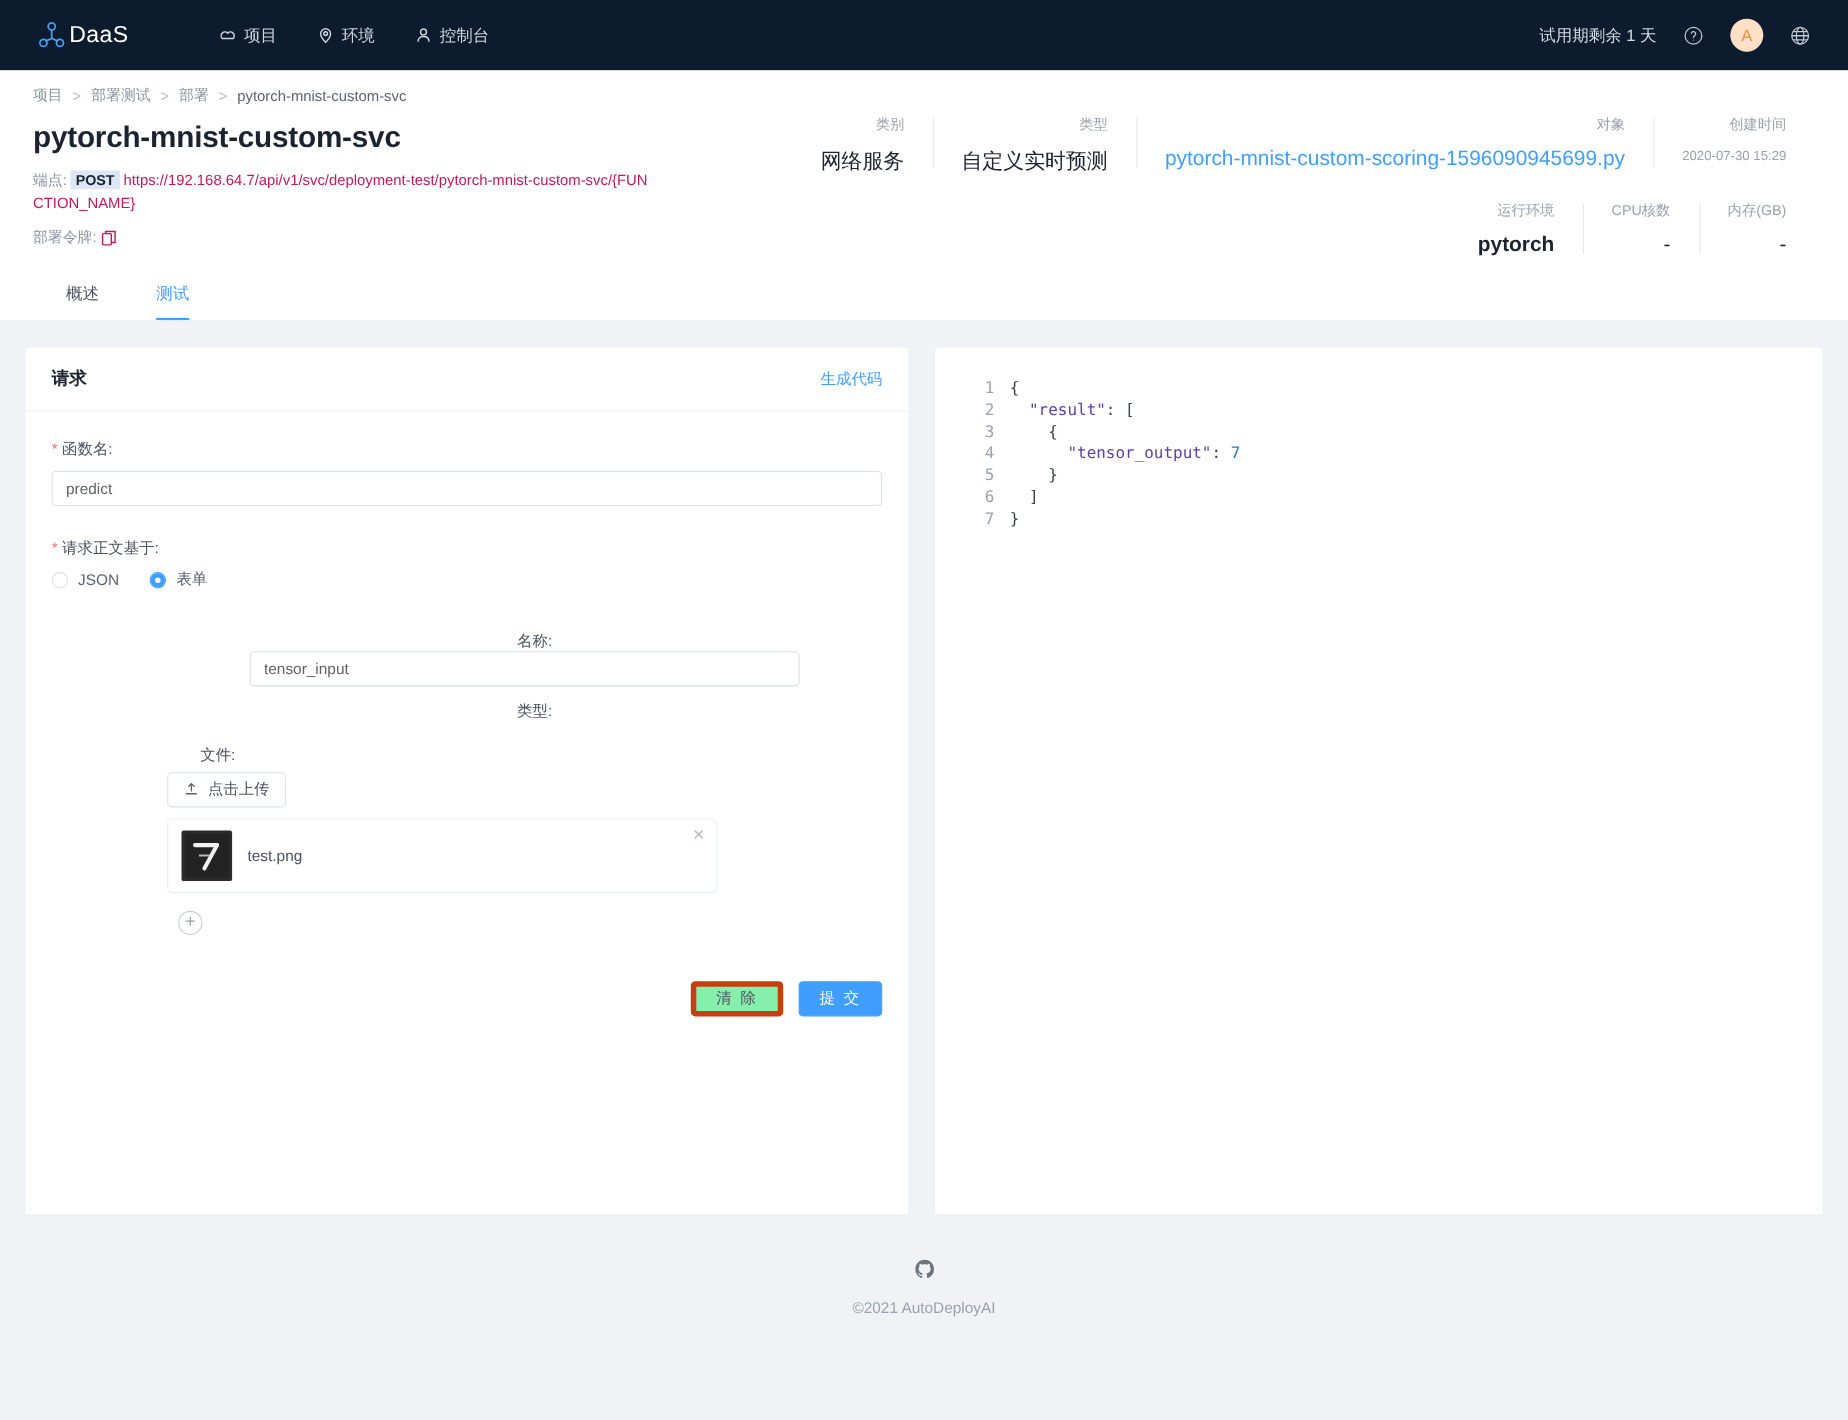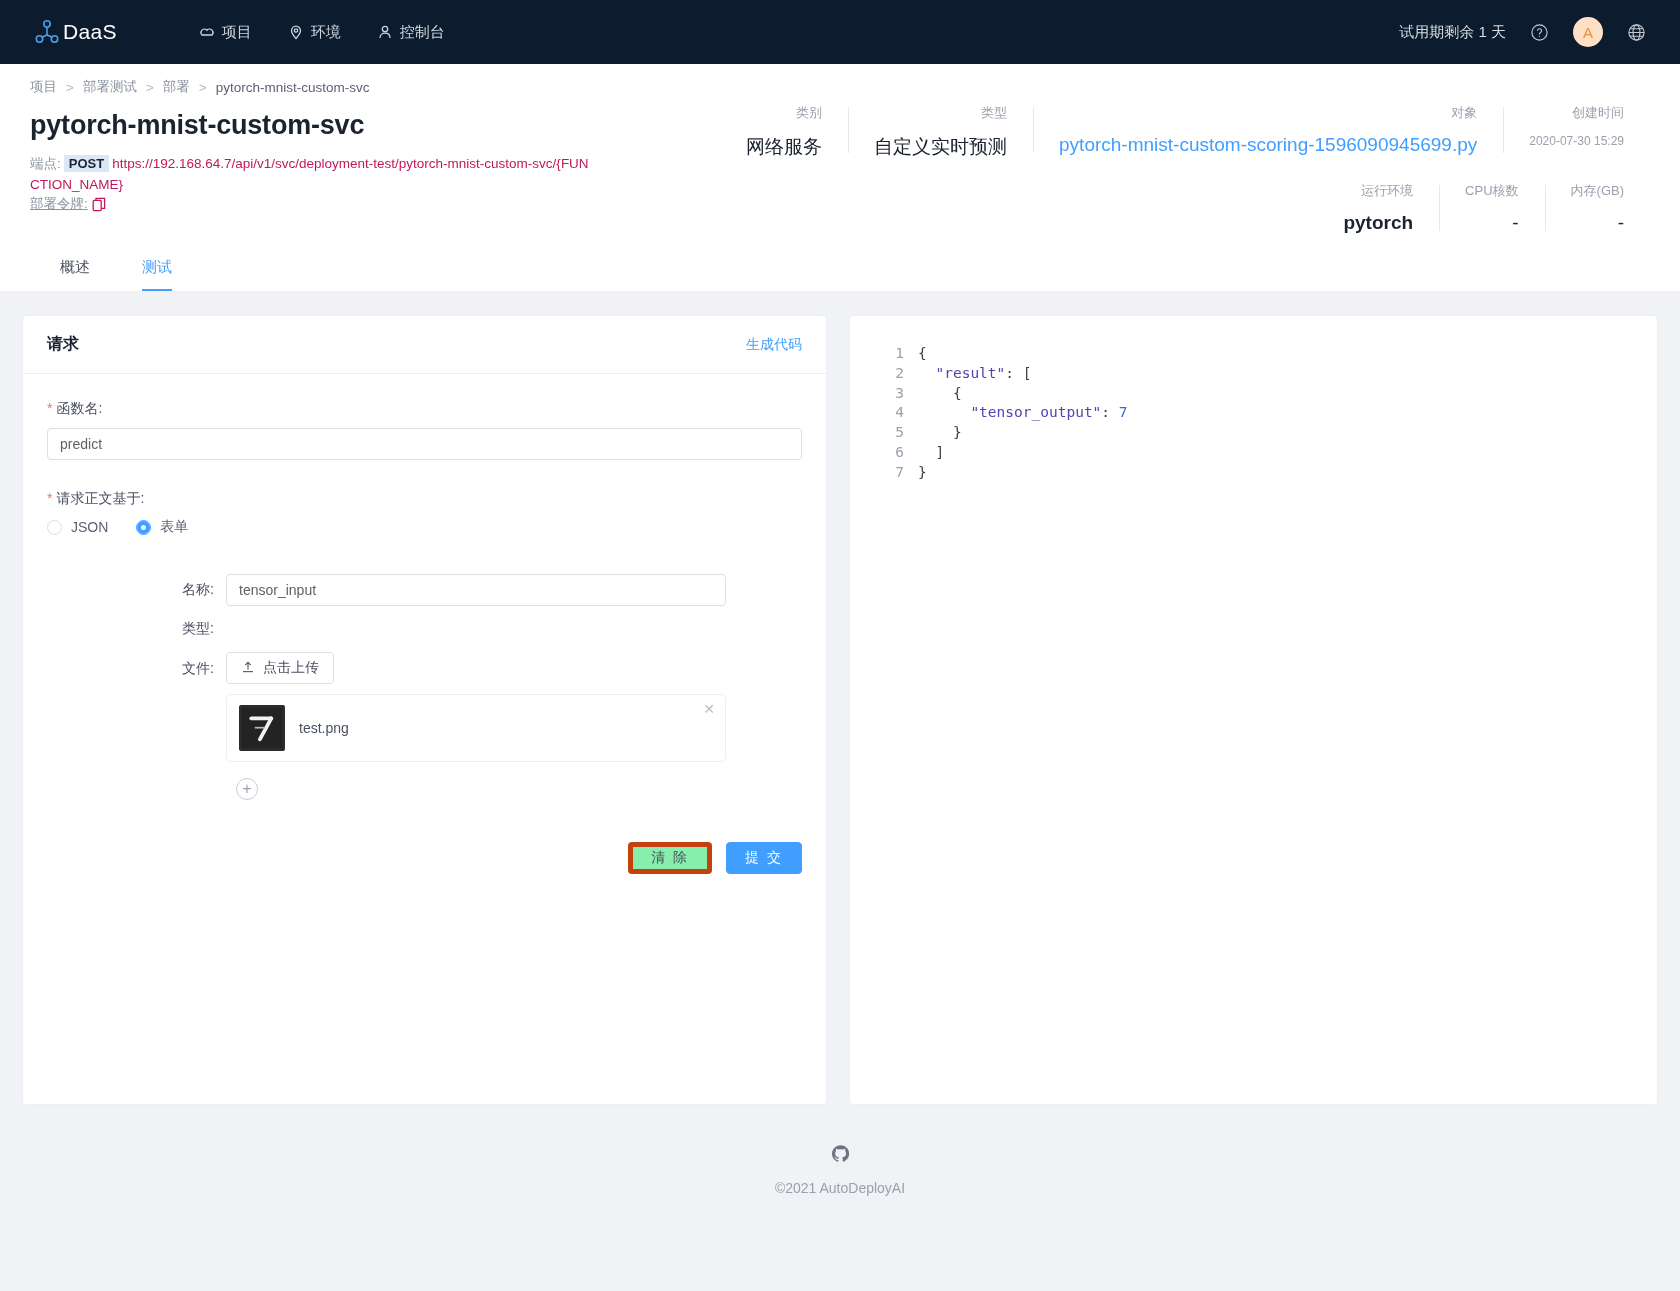--- a/index.html
+++ b/index.html
@@ -72,22 +72,22 @@
     font-size: 13.5px; line-height: 21px; color: #8b93a1;
     max-width: 560px;
   }
   .endpoint-label { color: #8b93a1; }
   .method-badge {
     background: #dbe7f6; color: #1b2330; font-weight: bold;
     padding: 1px 5px; font-size: 13px; margin: 0 3px;
   }
   .endpoint-url { color: #c2185b; word-break: break-all; }
   .token-row {
-    font-size: 13.5px; color: #8b93a1;
-    display: flex; align-items: center; gap: 4px; text-decoration: underline;
+    margin-top: 12px; font-size: 13.5px; color: #8b93a1;
+    display: flex; align-items: center; gap: 4px;
   }
   .copy-icon { cursor: pointer; display: inline-flex; }
 
   .head-right { flex: 1; padding-top: 6px; }
   .meta-row { display: flex; justify-content: flex-end; }
   .meta-row.second { margin-top: 22px; }
   .meta-cell {
     text-align: right; padding: 0 26px; position: relative;
     min-width: 96px;
   }
@@ -151,21 +151,21 @@
     width: 15px; height: 15px; border-radius: 50%;
     border: 1px solid #dcdfe6; background: #fff; display: block;
   }
   .radio.checked .radio-dot {
     border-color: #409eff; background: #fff;
     box-shadow: inset 0 0 0 4px #409eff;
   }
   .radio-label { font-size: 14px; color: #5b6271; }
 
   .subform { margin-top: 38px; padding-left: 105px; }
-  .form-line { display: flex; align-items: center; margin-bottom: 14px; }
+  .form-line { display: flex; align-items: center; margin-bottom: 14px; flex-direction: column; }
   .form-line-label {
     width: 62px; text-align: right; margin-right: 12px;
     font-size: 14px; color: #4a5160; flex: none;
   }
   .form-line-field { width: 500px; }
 
   .select-box {
     width: 100%; height: 32px; border: 1px solid #dcdfe6; border-radius: 4px;
     display: flex; align-items: center; padding: 0 12px;
     font-size: 14px; color: #b9bcc4; cursor: pointer; background: #fff;

